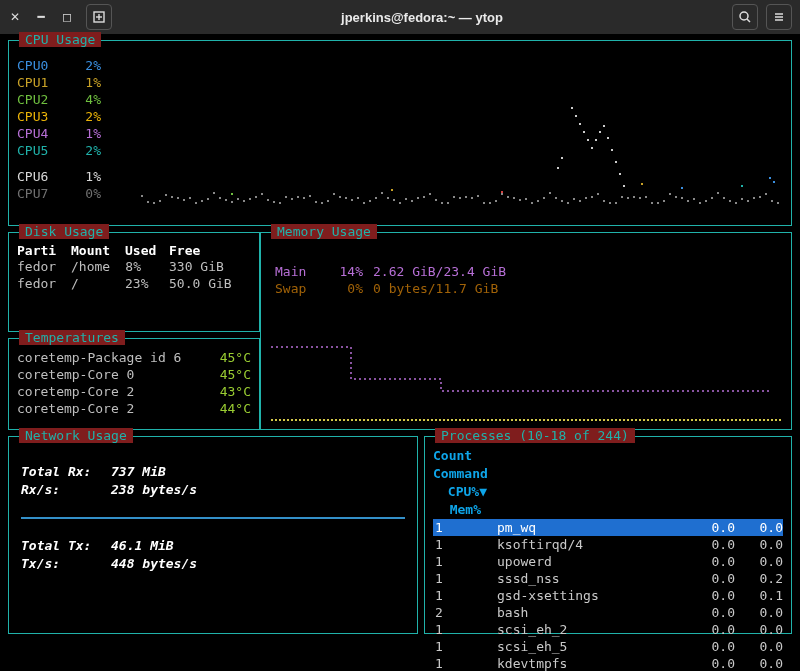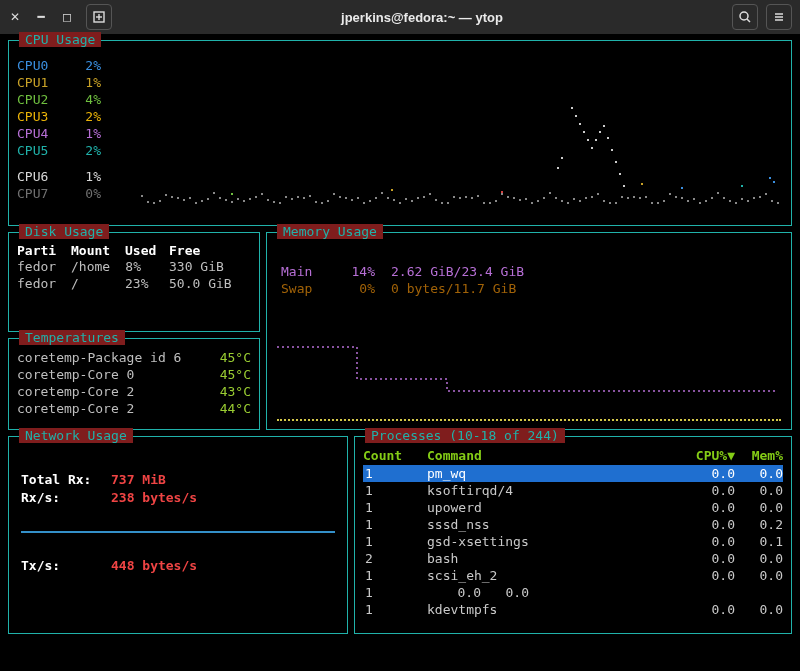--- a/index.html
+++ b/index.html
@@ -83,41 +83,41 @@
   .disk-head { color: #fff; font-weight: bold; display: flex; }
   .disk-row { display: flex; line-height: 17px; }
   .dc1 { width: 54px; }
   .dc2 { width: 54px; }
   .dc3 { width: 44px; text-align: right; padding-right: 28px; }
   .dc4 { width: 76px; }
   #temp-panel { height: 92px; margin-top: 6px; }
   .temp-row { display: flex; justify-content: space-between; line-height: 17px; }
   .tval { color: #9acd32; }
   
-  #mem-panel { flex: 1; margin-left: 6px; height: 198px; }
-  .mem-line { display: flex; gap: 16px; line-height: 17px; margin-left: 6px; }
+  #mem-panel { flex: 1; height: 198px; }
+  .mem-line { display: flex; gap: 10px; line-height: 17px; margin-left: 6px; }
   .mem-label { width: 44px; }
   .mem-pct { width: 34px; text-align: right; }
   .purple { color: #b76fd6; }
   .yellow { color: #a16207; }
   .memgraph { position: absolute; left: 10px; right: 10px; bottom: 10px; height: 80px; }
   .memswap-line {
     position: absolute; left: 10px; right: 10px; bottom: 8px;
     border-top: 2px dotted #d4c84a;
   }
   
-  #net-panel { width: 340px; height: 198px; }
-  .net-block { margin: 24px 4px; }
+  #net-panel { width: 410px; height: 198px; }
+  .net-block { margin: 16px 4px; font-style: italic; }
   .net-row { display: flex; line-height: 18px; }
   .net-lab { width: 90px; color: #fff; font-weight: bold; }
-  .net-val { color: #ef4444; font-weight: bold; }
+  .net-val { color: #ffffff; font-weight: bold; }
   .net-sep { border-top: 2px solid #3aa0df; margin: 18px 4px; opacity: 0.9; }
   
   #proc-panel { flex: 1; margin-left: 6px; height: 198px; }
-  .proc-head { display: flex; color: #84cc16; font-weight: bold; line-height: 18px; }
+  .proc-head { display: flex; color: #0ea5e9; font-weight: bold; line-height: 18px; flex-direction: column; }
   .pc-count { width: 64px; }
   .pc-cmd { flex: 1; }
   .pc-cpu { width: 54px; text-align: right; }
   .pc-mem { width: 48px; text-align: right; }
   .proc-row { display: flex; line-height: 17px; color: #c9c9c9; }
   .proc-row.sel { background: #1f6fd0; color: #fff; }
   .proc-row .pc-count { padding-left: 2px; }
   .gap { height: 6px; }
   .c0 { color: #3a8fe0; }
   .c1 { color: #c9a227; }
@@ -431,20 +431,24 @@
               <span class="net-val">737 MiB</span>
             </div>
           <div class="net-row">
               <span class="net-lab">Rx/s:</span>
               <span class="net-val">238 bytes/s</span>
             </div>
         </div>
         <div class="net-sep"></div>
         <div class="net-block">
           <div class="net-row">
+              <span class="net-lab">Total Tx:</span>
+              <span class="net-val">46.1 MiB</span>
+            </div>
+          <div class="net-row">
               <span class="net-lab">Tx/s:</span>
               <span class="net-val">448 bytes/s</span>
             </div>
         </div>
       </div>
 
       <div id="proc-panel" class="panel">
         <div class="plabel">Processes (10-18 of 244)</div>
         <div class="proc-head">
           <span class="pc-count">Count</span>
@@ -490,20 +494,21 @@
               <span class="pc-mem">0.0</span>
             </div>
             <div class="proc-row">
               <span class="pc-count">1</span>
               <span class="pc-cmd">scsi_eh_2</span>
               <span class="pc-cpu">0.0</span>
               <span class="pc-mem">0.0</span>
             </div>
             <div class="proc-row">
               <span class="pc-count">1</span>
+              <span class="pc-cmd">scsi_eh_5</span>
               <span class="pc-cpu">0.0</span>
               <span class="pc-mem">0.0</span>
             </div>
             <div class="proc-row">
               <span class="pc-count">1</span>
               <span class="pc-cmd">kdevtmpfs</span>
               <span class="pc-cpu">0.0</span>
               <span class="pc-mem">0.0</span>
             </div>
           </div>

